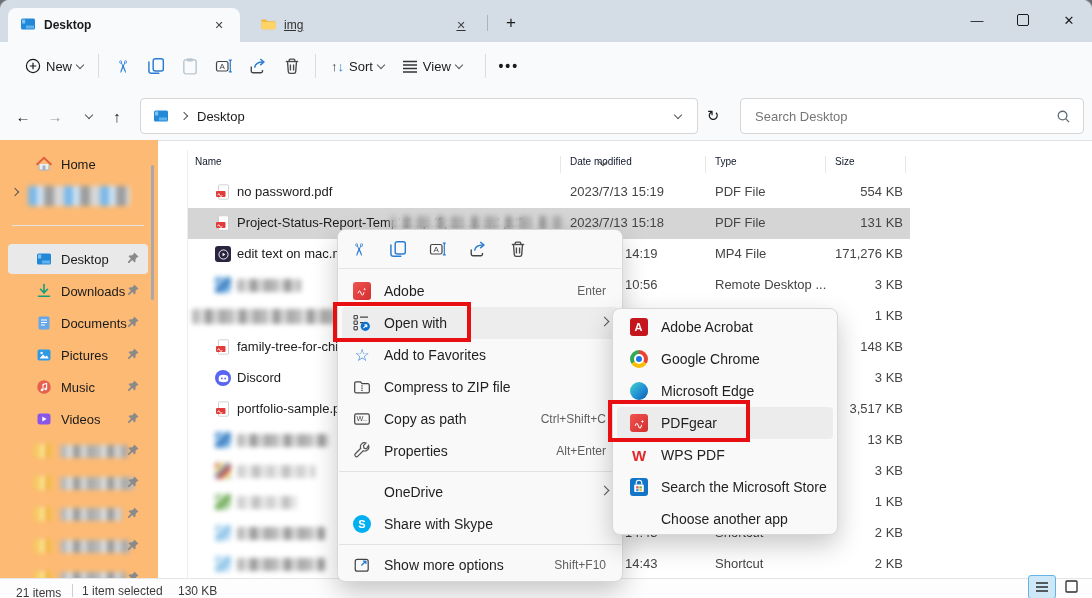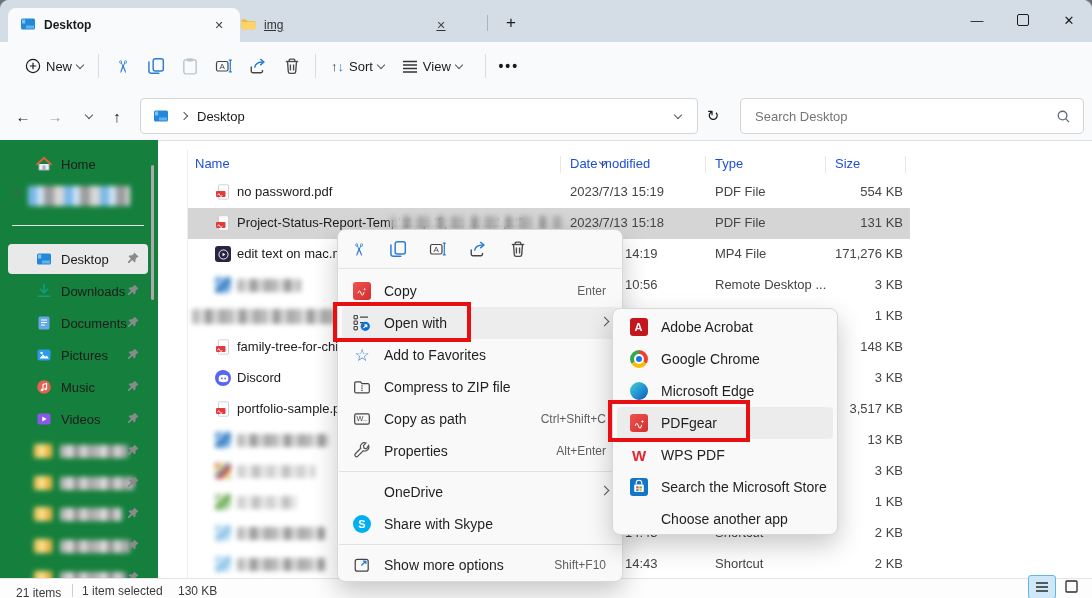--- a/index.html
+++ b/index.html
@@ -1,21 +1,21 @@
 <!DOCTYPE html>
 <html><head>
 <meta charset="utf-8">
 <style>
   html,body{margin:0;padding:0;background:#6b6f75;font-family:"Liberation Sans","DejaVu Sans",sans-serif;}
   #win{position:relative;width:1092px;height:598px;background:#fff;border-radius:10px 10px 0 0;overflow:hidden;box-shadow:0 0 0 1px #9aa0a6;}
   
   .tabstrip{position:absolute;left:0;top:0;width:1092px;height:42px;background:#d4dde5;}
   .tab{position:absolute;top:8px;height:34px;display:flex;align-items:center;font-size:12px;color:#1b1b1b;}
   .tab.active{left:8px;width:232px;background:#f8fafb;border-radius:8px 8px 0 0;font-weight:700;}
-  .tab.inactive{left:228px;width:234px;color:#333;text-decoration:underline;}
+  .tab.inactive{left:248px;width:234px;color:#333;text-decoration:underline;}
   .tab .ticon{margin:0 8px 0 12px;}
   .tab .tclose{margin-left:auto;margin-right:10px;width:22px;height:22px;display:flex;align-items:center;justify-content:center;border-radius:4px;color:#444;font-size:11px;}
   .tabsep{position:absolute;left:487px;top:15px;width:1px;height:16px;background:#aab4bd;}
   .newtab{position:absolute;left:498px;top:10px;width:26px;height:26px;display:flex;align-items:center;justify-content:center;font-size:17px;color:#1b1b1b;border-radius:4px;}
   .wbtns{position:absolute;right:0;top:0;height:42px;display:flex;}
   .wbtn{width:46px;height:40px;display:flex;align-items:center;justify-content:center;color:#1b1b1b;font-size:13px;}
   .wbtn .sq{width:10px;height:10px;border:1.2px solid #1b1b1b;border-radius:2px;}
   
   .toolbar{position:absolute;left:0;top:42px;width:1092px;height:48px;background:#f8fafb;display:flex;align-items:center;}
   .tbtn{display:flex;align-items:center;gap:5px;height:34px;padding:0 9px;border-radius:5px;color:#1b1b1b;font-size:13px;}
@@ -29,30 +29,30 @@
   .cutglyph{color:#2b7cd3;font-size:17px;display:inline-block;transform:rotate(90deg);}
   
   .addr{position:absolute;left:0;top:90px;width:1092px;height:50px;background:#f8fafb;border-bottom:1px solid #e2e2e2;}
   .navarrow{position:absolute;top:13px;width:26px;height:26px;display:flex;align-items:center;justify-content:center;font-size:15px;color:#1b1b1b;border-radius:4px;}
   .navarrow.dis{color:#9aa0a6;}
   .crumbbox{position:absolute;left:140px;top:8px;width:556px;height:34px;background:#fff;border:1px solid #d6d6d6;border-radius:4px;display:flex;align-items:center;font-size:13px;color:#1b1b1b;}
   .searchbox{position:absolute;left:740px;top:8px;width:342px;height:34px;background:#fff;border:1px solid #d6d6d6;border-radius:4px;display:flex;align-items:center;}
   .searchbox input{border:0;outline:0;flex:1;margin-left:12px;font-size:13px;color:#333;font-family:inherit;background:transparent;}
   .searchbox input::placeholder{color:#767676;}
   
-  .sidebar{position:absolute;left:0;top:140px;width:158px;height:458px;background:#15803d;}
+  .sidebar{position:absolute;left:0;top:140px;width:158px;height:458px;background:#fdba74;}
   .sitem{position:absolute;left:8px;width:140px;height:30px;border-radius:4px;display:flex;align-items:center;font-size:13px;color:#1b1b1b;}
   .sitem .sic{margin:0 9px 0 28px;display:flex;}
   .sitem.sel{background:#e9e9e9;}
   .pin{position:absolute;right:8px;top:7px;}
   .sdivider{position:absolute;left:12px;top:85px;width:132px;height:1px;background:#e4e4e4;}
   .sscroll{position:absolute;left:151px;top:25px;width:3px;height:135px;background:#a9a9a9;border-radius:2px;}
   .paneline{position:absolute;left:187px;top:150px;width:1px;height:430px;background:#ededed;}
   
-  .fhead{position:absolute;left:188px;top:150px;width:722px;height:28px;font-size:13px;color:#1d4ed8;}
+  .fhead{position:absolute;left:188px;top:150px;width:722px;height:28px;font-size:10px;color:#0f172a;}
   .fhead span{position:absolute;top:6px;}
   .hsep{position:absolute;top:6px;width:1px;height:17px;background:#e7e7e7;}
   .sortind{position:absolute;left:412px;top:1px;}
   .frow{position:absolute;left:188px;width:722px;height:31px;font-size:13px;color:#202020;}
   .frow.sel{background:#d5d5d5;}
   .fic{position:absolute;left:27px;top:7px;width:16px;height:16px;}
   .fname{position:absolute;left:49px;top:7px;white-space:nowrap;}
   .fdate{position:absolute;left:382px;top:7px;color:#454545;white-space:nowrap;}
   .fdate.off{left:437px;}
   .ftype{position:absolute;left:527px;top:7px;color:#454545;white-space:nowrap;}
@@ -528,21 +528,21 @@
     </div>
     <div class="mitem" style="top:45px">
       <span class="mic">
           <span class="ic-pdfgear">
             <svg width="12" height="12" viewBox="0 0 12 12">
               <path d="M2 8.2q1.5-4.5 3 0t3-1" fill="none" stroke="#fff" stroke-width="1"></path>
               <path d="M8.6 2.6l.5 1.2 1.2.3-1.2.4-.4 1.2-.4-1.2-1.1-.4 1.1-.3z" fill="#fff"></path>
             </svg>
           </span>
         </span>
-      <span>Copy</span>
+      <span>Adobe</span>
       <span class="msc">Enter</span>
     </div>
     <div class="mitem hov" style="top:77px">
       <span class="mic">
         <svg width="18" height="18" viewBox="0 0 18 18">
             <rect x="1" y="1.5" width="3.4" height="3.4" rx="0.8" fill="none" stroke="#444" stroke-width="1.1"></rect>
             <rect x="1" y="7" width="3.4" height="3.4" rx="0.8" fill="none" stroke="#444" stroke-width="1.1"></rect>
             <rect x="1" y="12.5" width="3.4" height="3.4" rx="0.8" fill="none" stroke="#444" stroke-width="1.1"></rect>
             <path d="M7 3.2h8M7 8.7h3" stroke="#444" stroke-width="1.2"></path>
             <circle cx="12.3" cy="12.3" r="4.6" fill="#0b6fd0"></circle>

